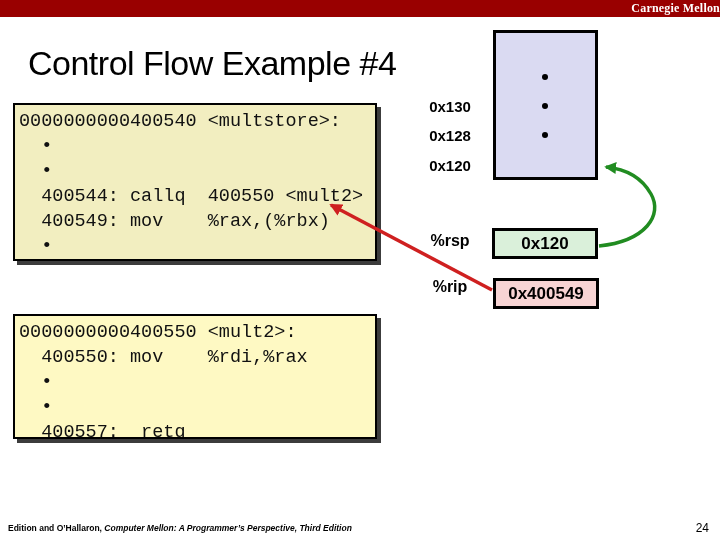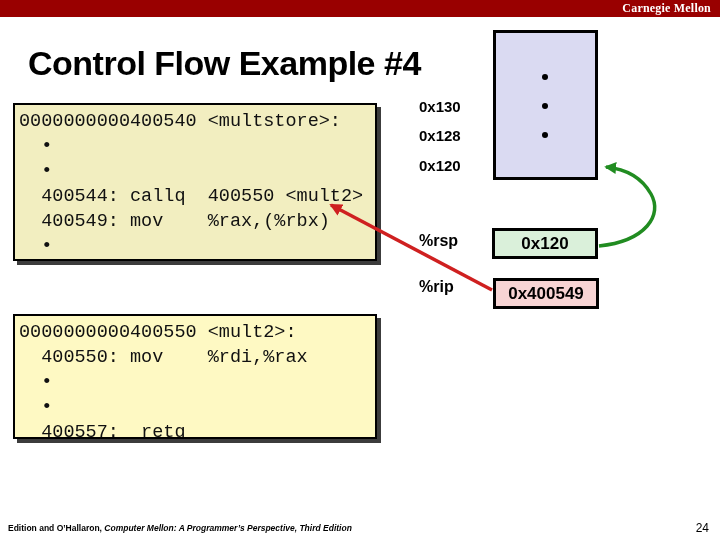--- a/index.html
+++ b/index.html
@@ -6,43 +6,43 @@
   .slide{
     position:relative;width:720px;height:540px;background:#ffffff;overflow:hidden;
     font-family:"Liberation Sans",sans-serif;
   }
   .top-bar{
     position:absolute;left:0;top:0;width:720px;height:17px;background:#990000;
     display:flex;align-items:center;justify-content:flex-end;
   }
   .brand{
     color:#ffffff;font-family:"Liberation Serif",serif;font-weight:700;
-    font-size:12px;padding-right:9px;letter-spacing:.2px;
+    font-size:12px;letter-spacing:.2px;
   }
   .title{
     position:absolute;left:28px;top:44px;margin:0;
-    font-size:34px;font-weight:700;color:#000;letter-spacing:-.5px;
+    font-size:34px;font-weight:400;color:#000;letter-spacing:-.5px;
   }
   .codebox{
     position:absolute;left:13px;width:356px;margin:0;
     border:2px solid #000;box-shadow:4px 4px 0 #3c3c3c;
     font-family:"Liberation Mono",monospace;font-size:18.5px;line-height:25px;
     color:#111;white-space:pre;padding:4px 0 0 4px;overflow:hidden;
   }
   .codebox.yellow{top:103px;height:150px;background:#f2eec0;}
   .codebox.green{top:314px;height:117px;background:#fef9c3;}
   .stack-box{
     position:absolute;left:493px;top:30px;width:99px;height:144px;
     border:3px solid #000;background:#dadaf2;
   }
   .dot{
     position:absolute;width:6px;height:6px;border-radius:50%;background:#000;
   }
   .addr-label,.reg-label{
-    position:absolute;left:419px;width:62px;text-align:left;
+    position:absolute;left:419px;width:62px;text-align:center;
     font-weight:700;color:#000;
   }
   .addr-label{font-size:15px;line-height:16px;}
   .reg-label{font-size:16px;line-height:16px;}
   .reg-box{
     position:absolute;width:100px;height:25px;border:3px solid #000;
     display:flex;align-items:center;justify-content:center;
     font-weight:700;font-size:17px;color:#000;
   }
   .rsp-box{left:492px;top:228px;background:#daf0da;}

